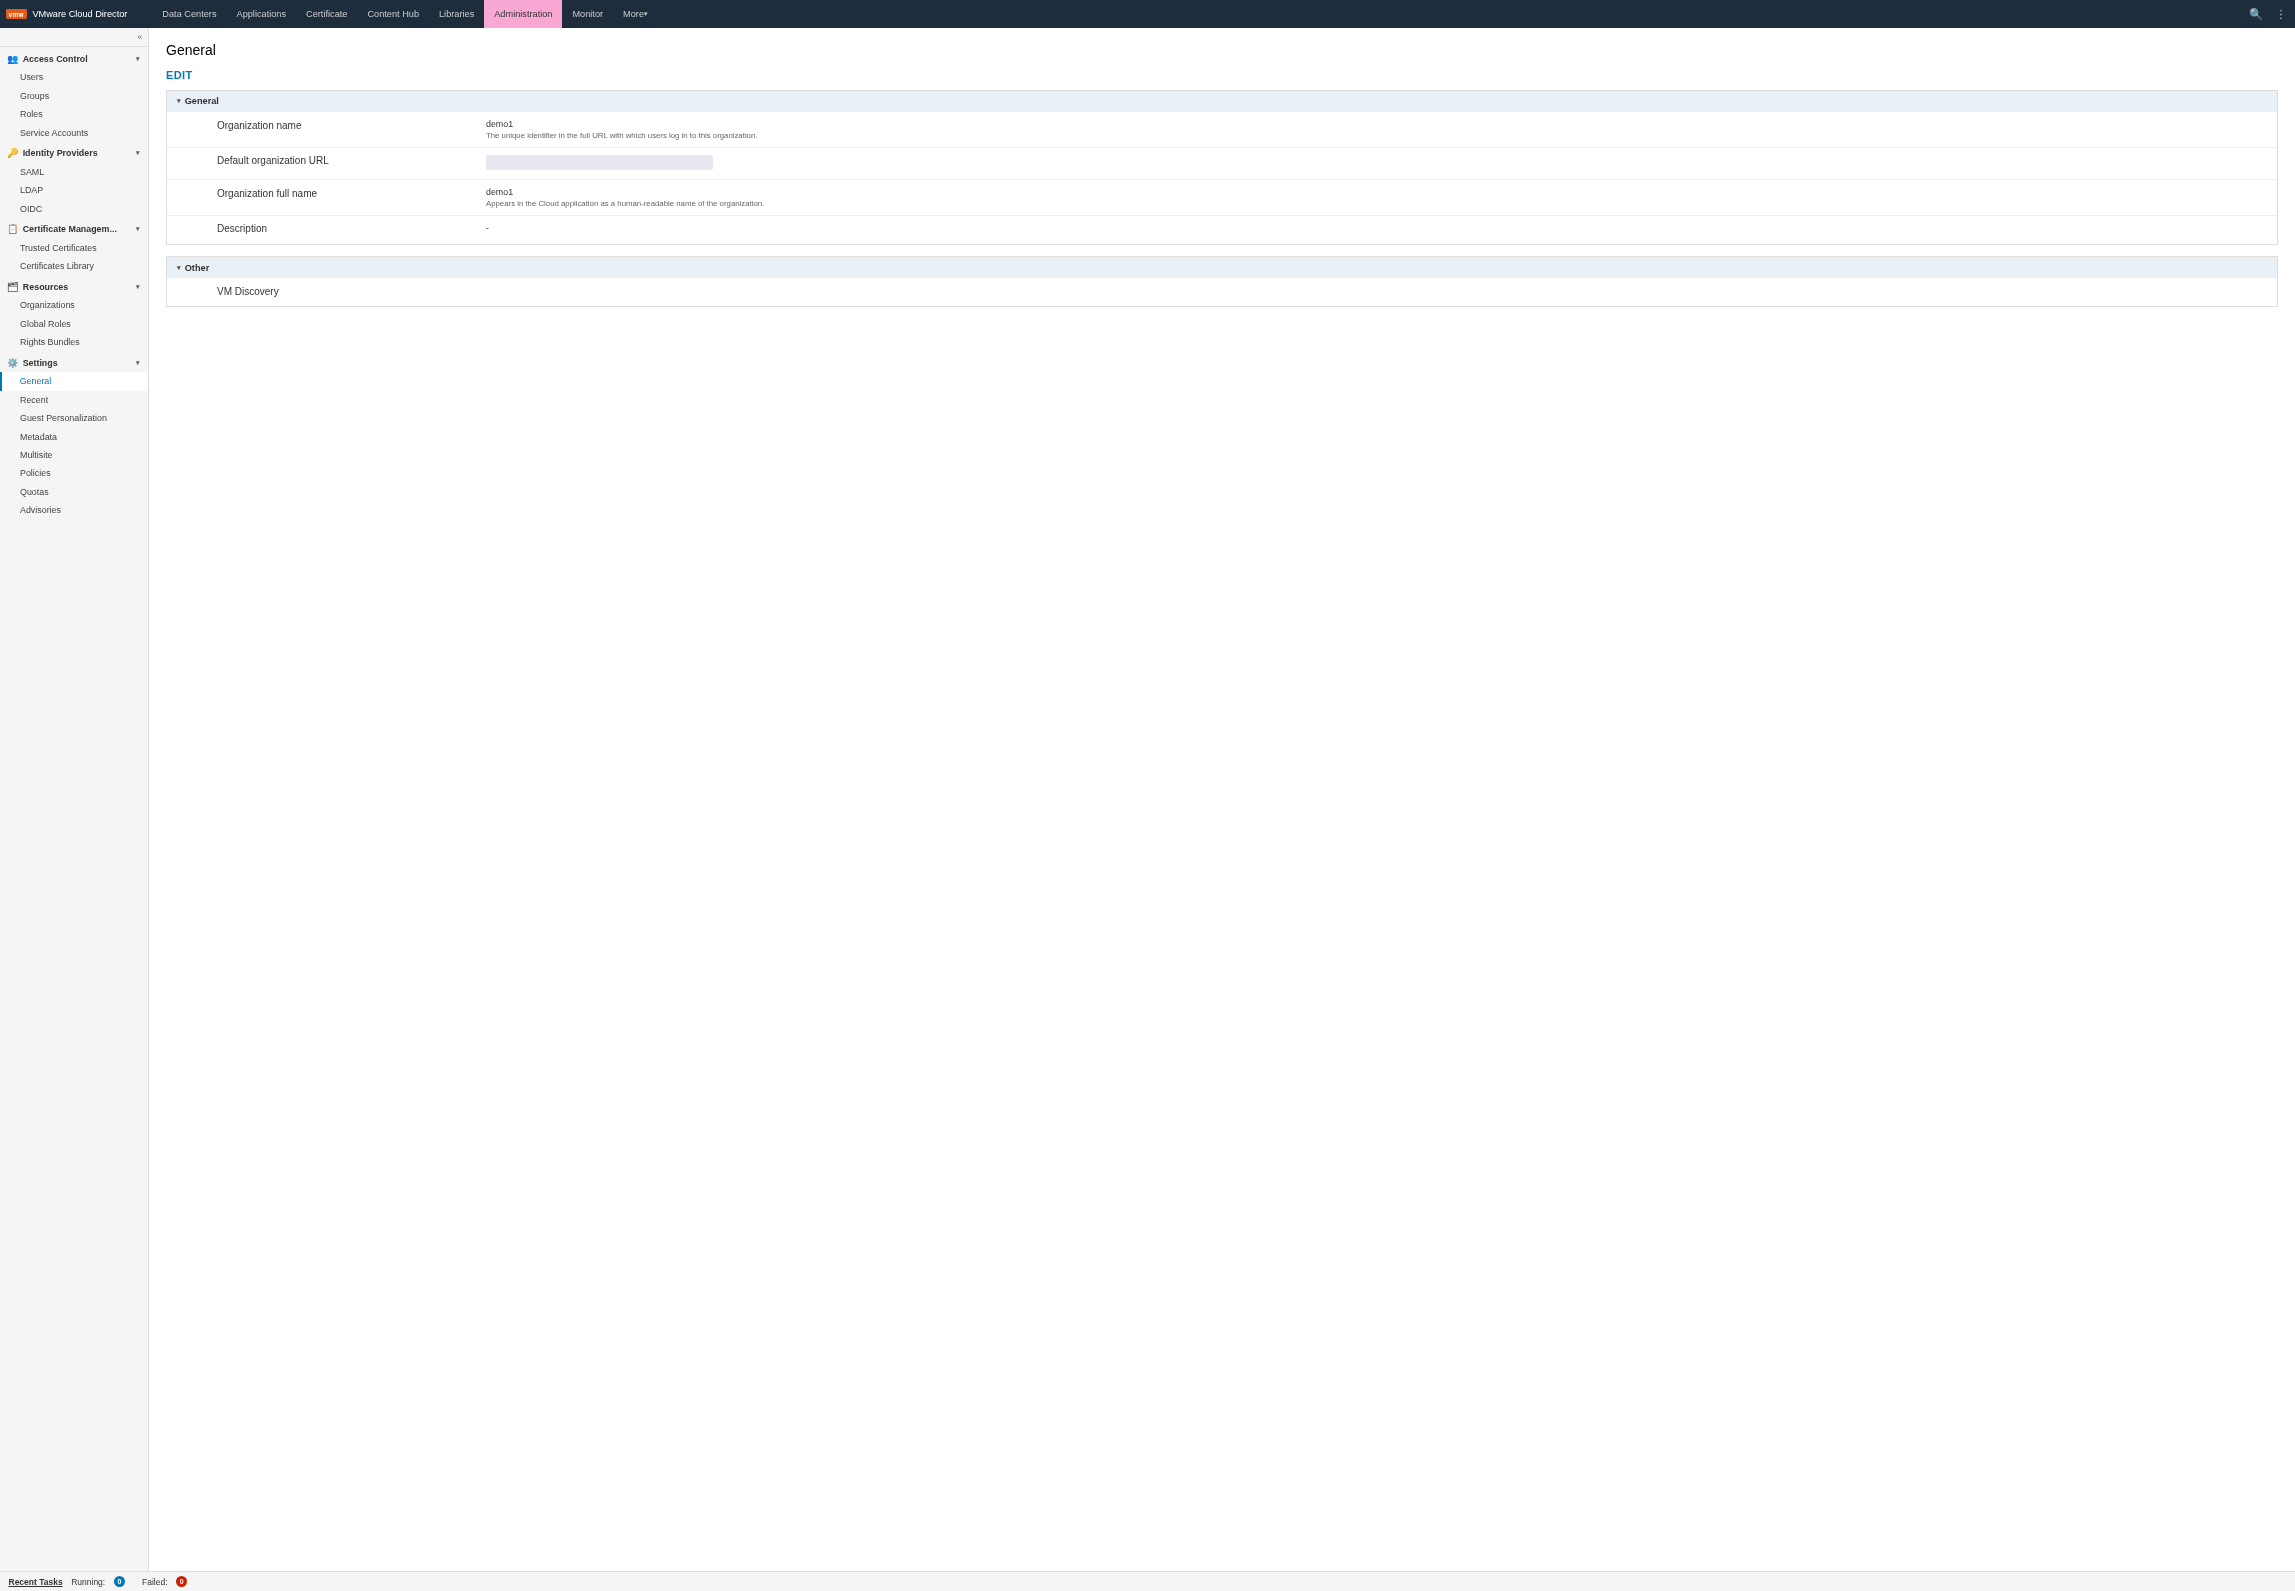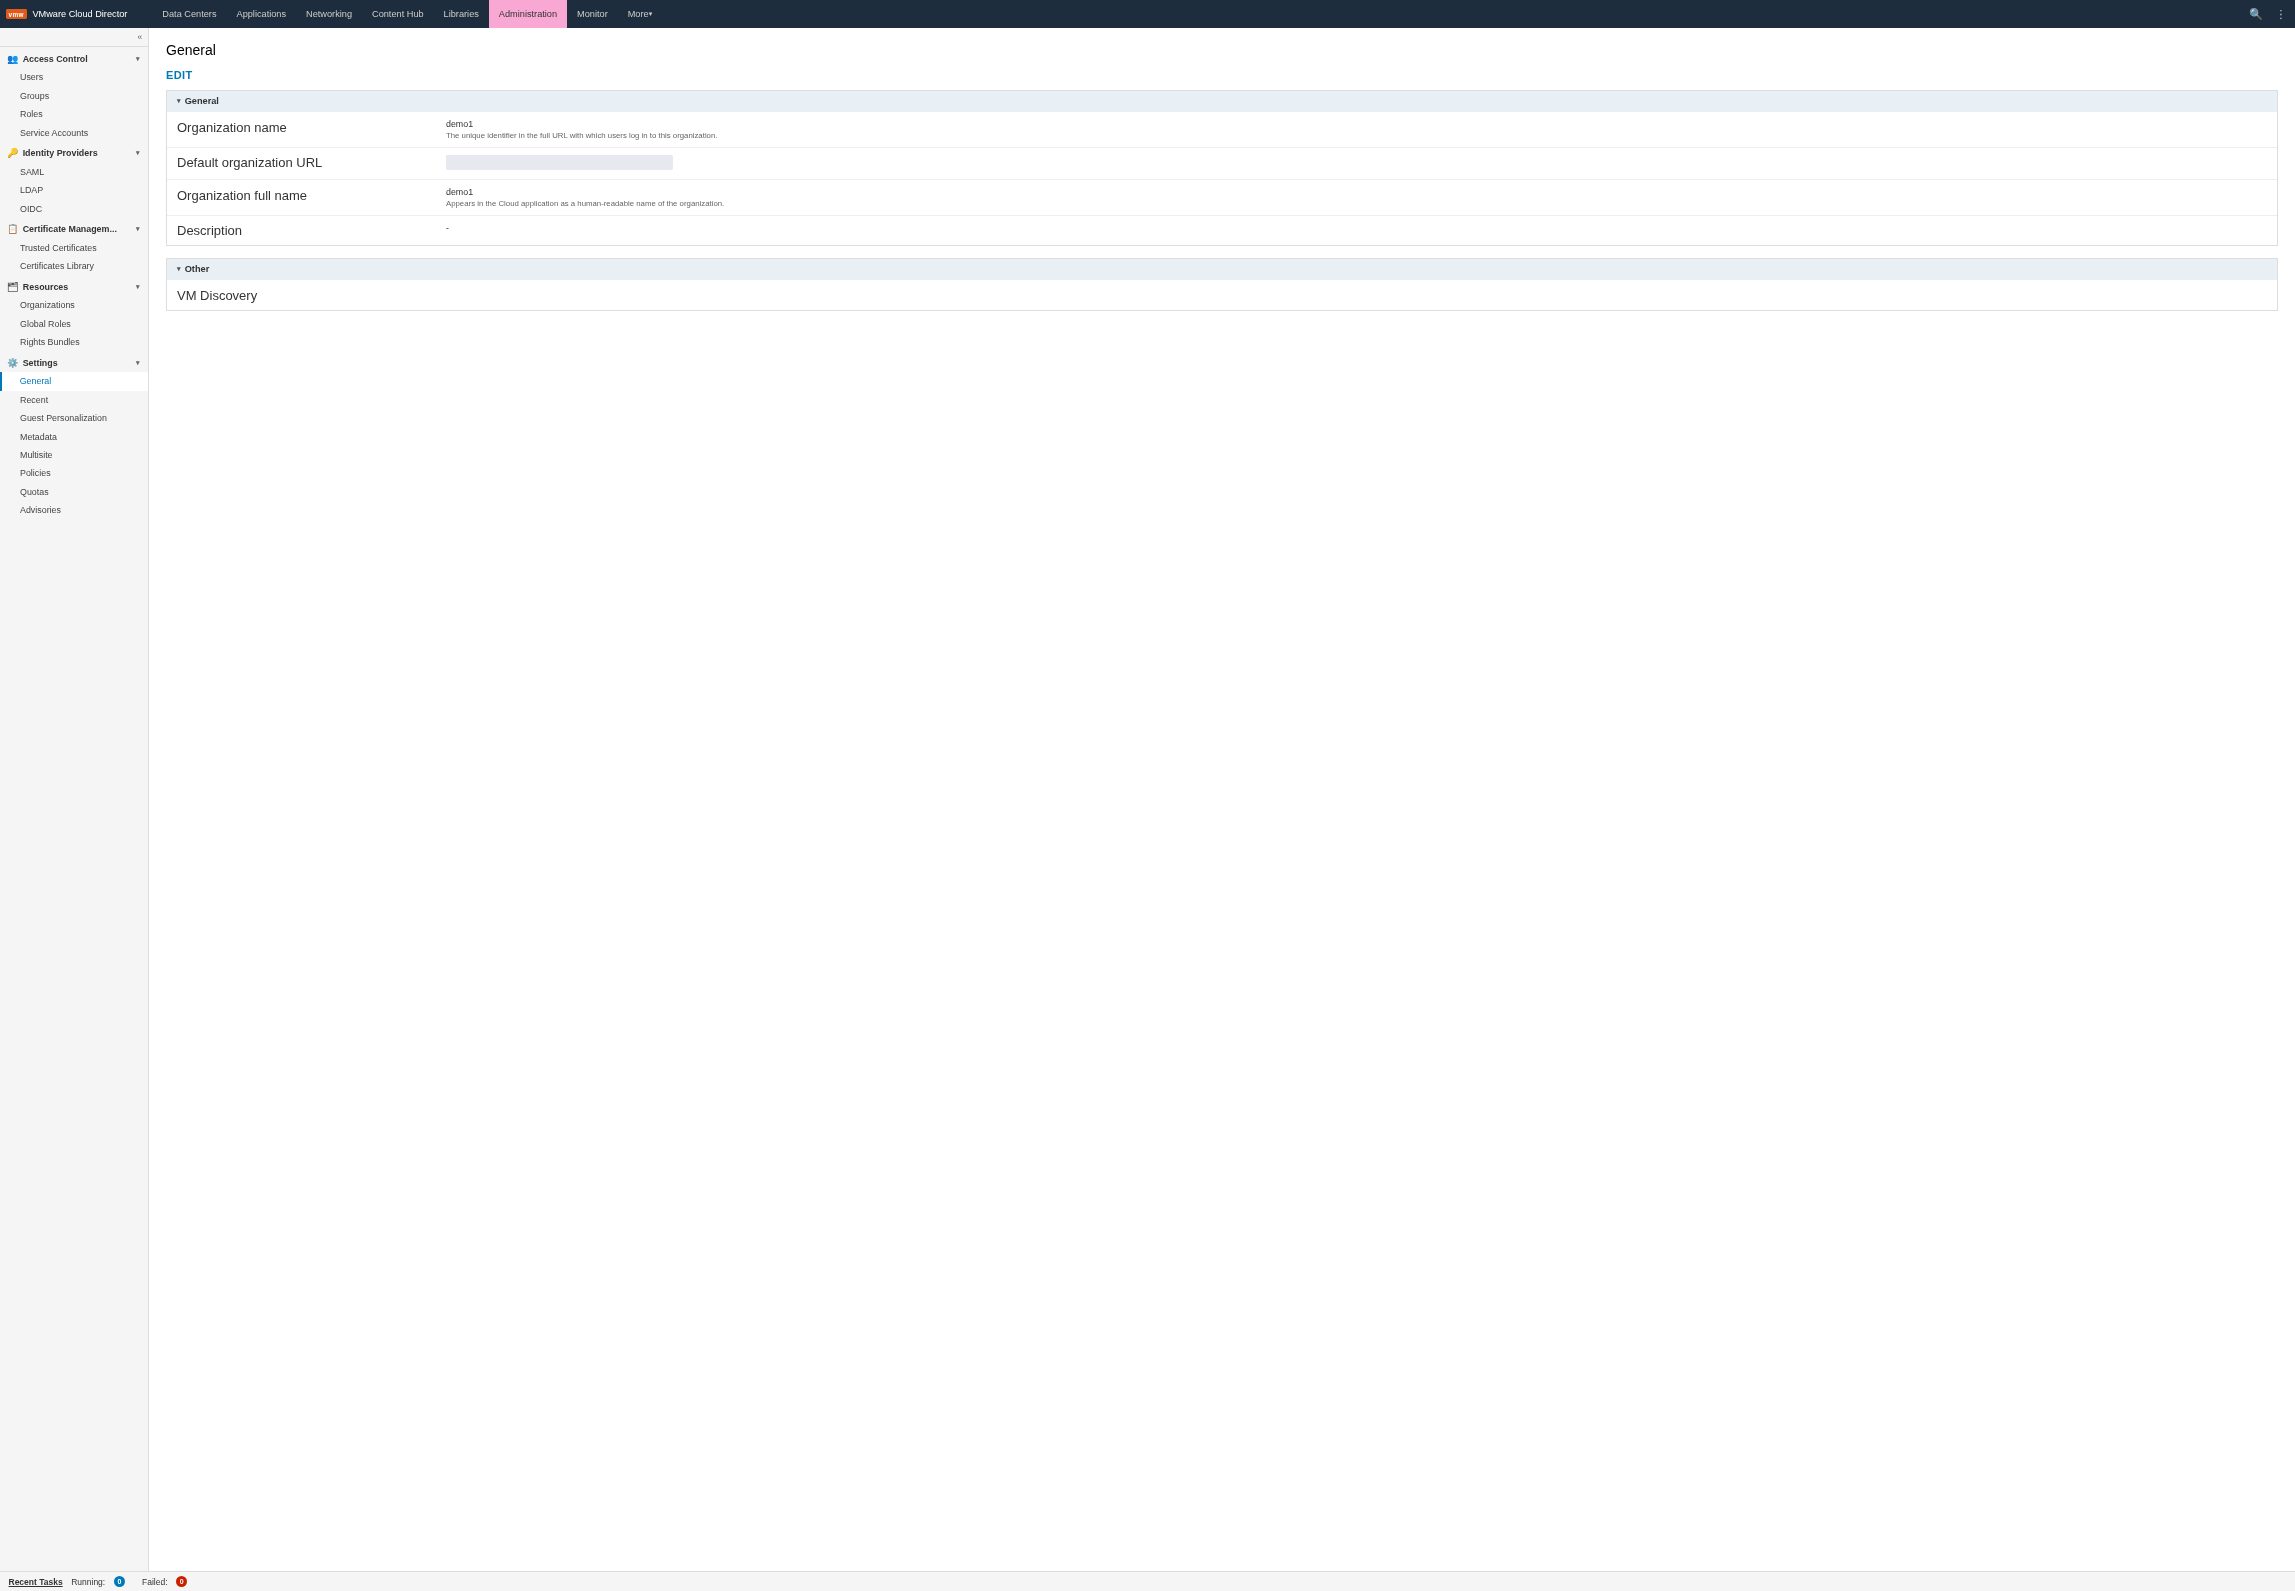--- a/index.html
+++ b/index.html
@@ -188,22 +188,23 @@
       align-items: flex-start;
       padding: 7px 10px;
       border-bottom: 0.7px solid #eee;
       min-height: 28px;
     }
     .field-row:last-child { border-bottom: none; }
     .field-label {
       width: 269px;
       flex-shrink: 0;
       color: #333;
-      font-size: 13px;
+      font-size: 10px;
       padding-top: 0.7px;
+      margin-left: 40px;
     }
     .field-value {
       flex: 1;
       color: #333;
       font-size: 8.9px;
     }
     .field-value-sub {
       font-size: 7.8px;
       color: #666;
       margin-top: 1.4px;
@@ -249,21 +250,21 @@
 <body>
 
 <nav class="topnav">
   <div class="topnav-logo">
     <span class="vmw-logo">vmw</span>
     <span class="topnav-brand">VMware Cloud Director</span>
   </div>
   <div class="topnav-items">
     <a class="topnav-item">Data Centers</a>
     <a class="topnav-item">Applications</a>
-    <a class="topnav-item">Networking</a>
+    <a class="topnav-item">Certificate</a>
     <a class="topnav-item">Content Hub</a>
     <a class="topnav-item">Libraries</a>
     <a class="topnav-item active">Administration</a>
     <a class="topnav-item">Monitor</a>
     <a class="topnav-item has-arrow">More</a>
   </div>
   <div class="topnav-icons">
     <span class="topnav-icon-btn">🔍</span>
     <span class="topnav-icon-btn">⋮</span>
   </div>

